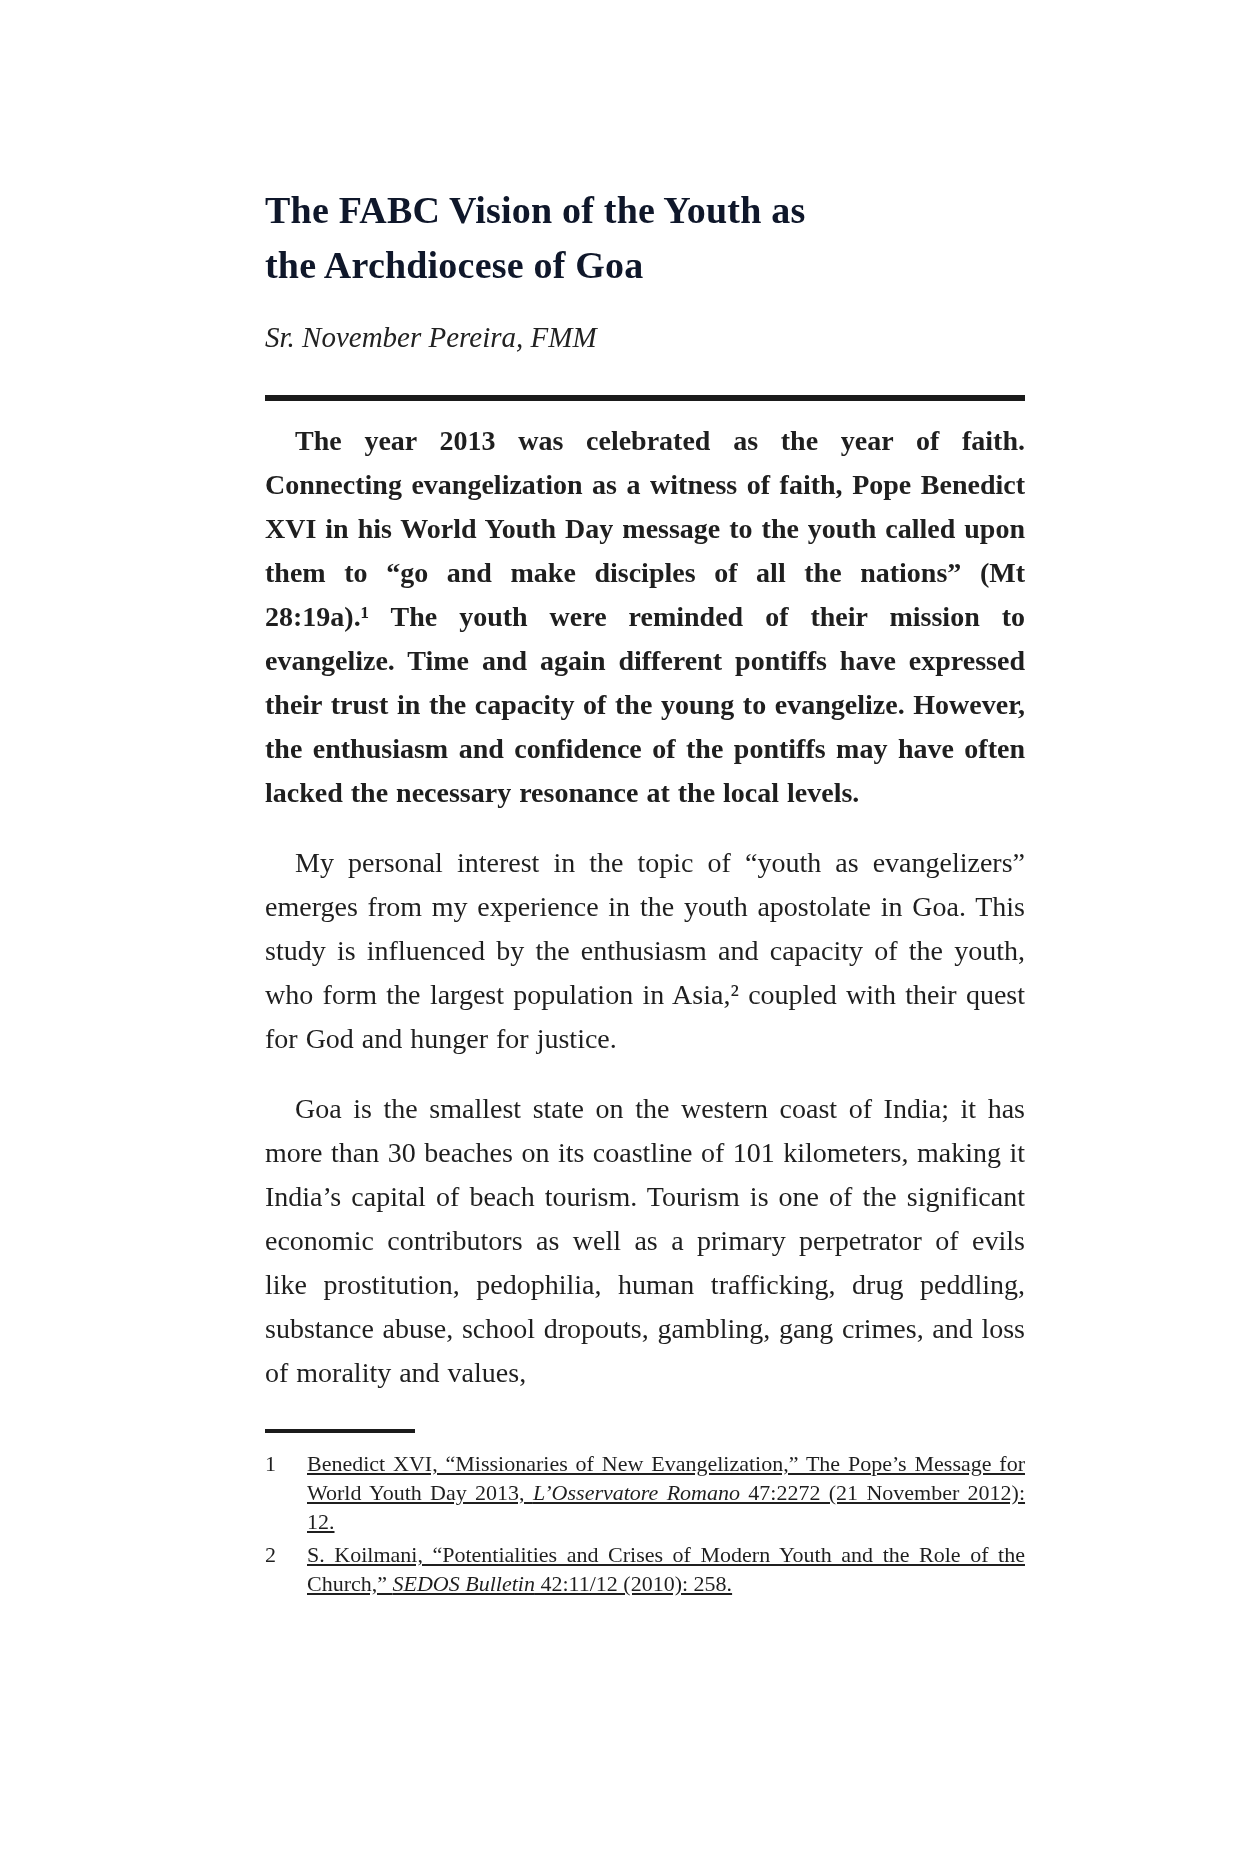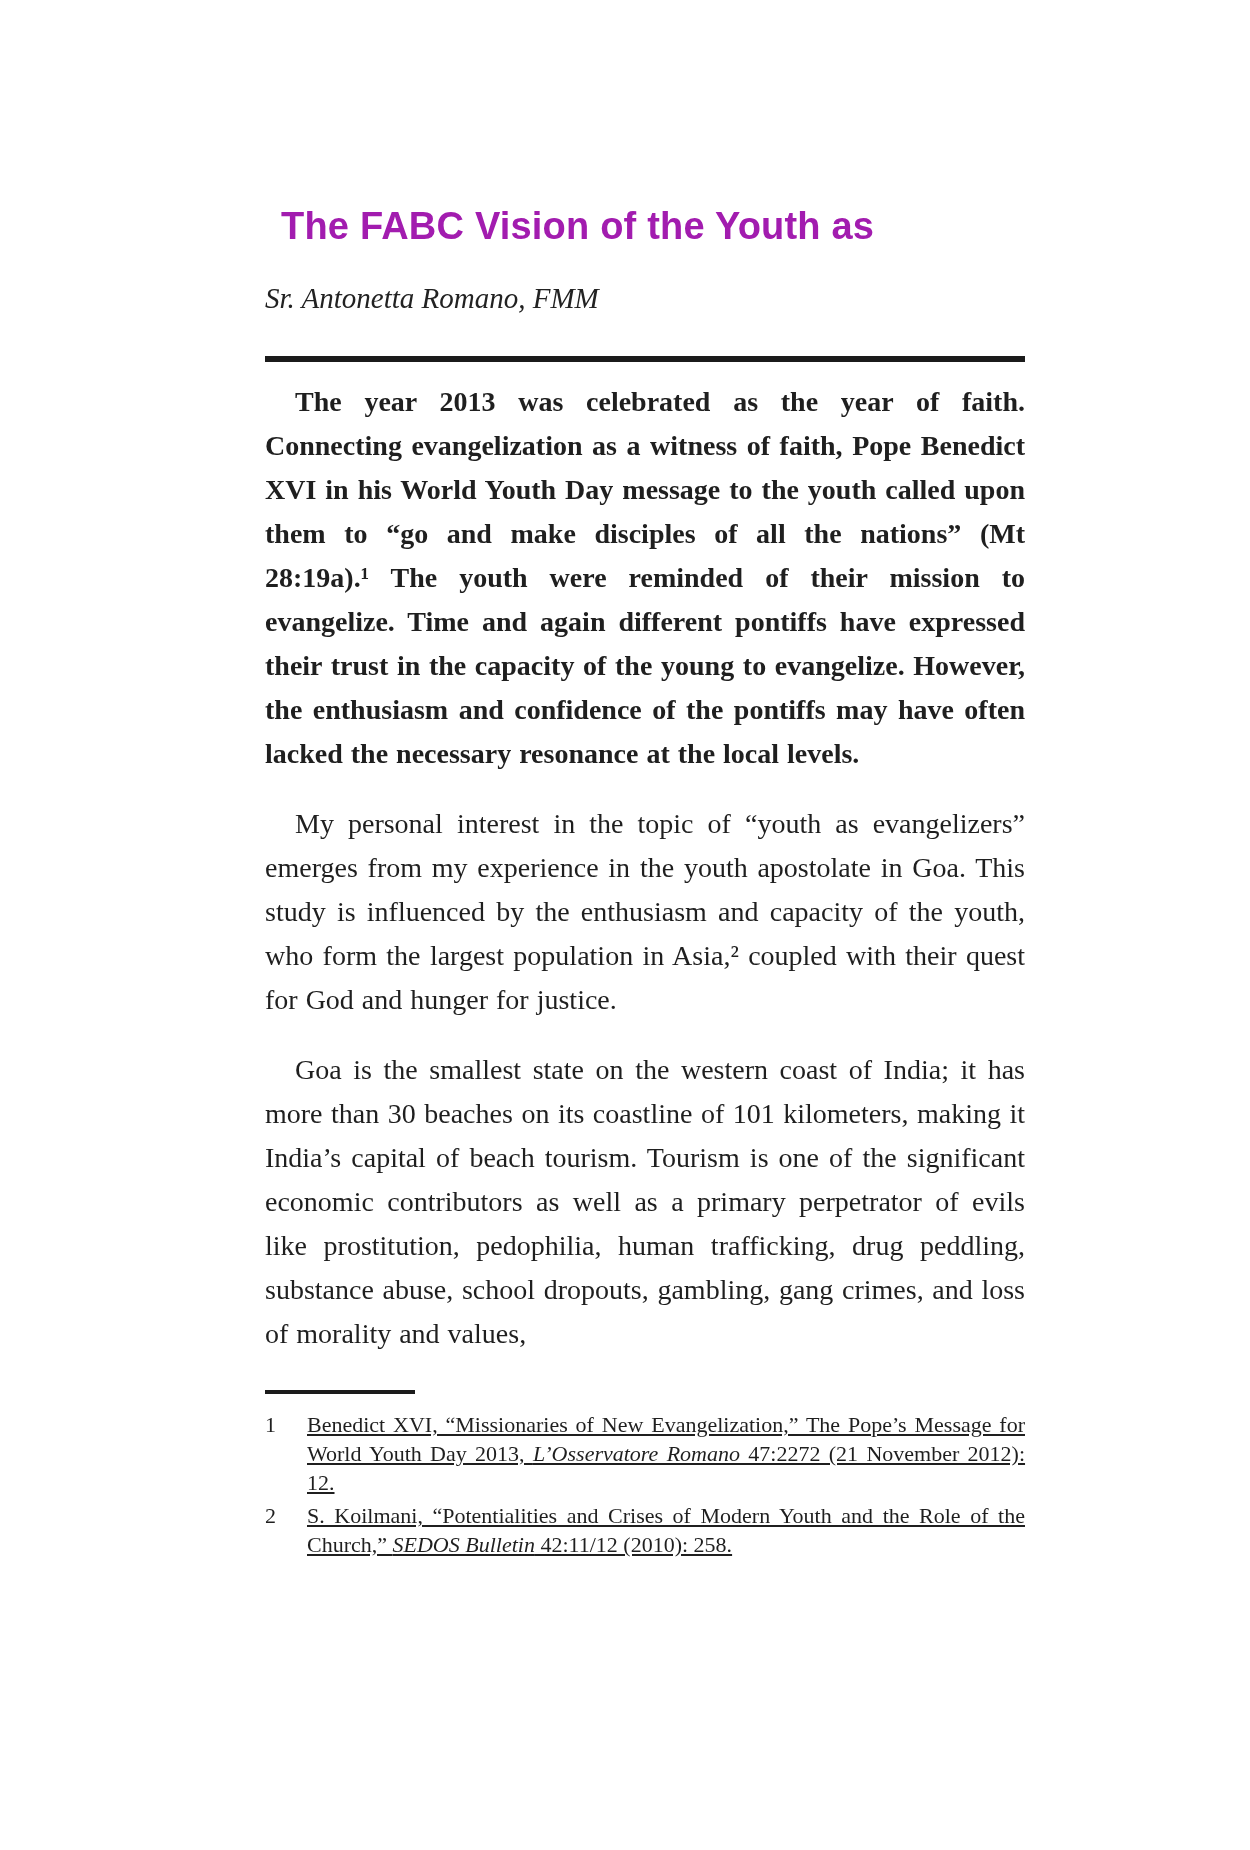--- a/index.html
+++ b/index.html
@@ -11,27 +11,27 @@
     position: relative;
     width: 1250px;
     height: 1850px;
     background: #ffffff;
     box-sizing: border-box;
     padding: 183px 225px 0 265px;
     color: #1f1f1f;
     overflow: hidden;
   }
   .title {
-    margin: 16px;
-    font-family: Liberation Sans, sans-serif;
+    margin: 0;
+    font-family: Liberation Serif, serif;
     font-weight: 700;
     font-size: 38px;
     line-height: 55px;
     letter-spacing: 0.2px;
-    color: #a21caf;
+    color: #0f172a;
   }
   .author {
     margin: 26px 0 0 0;
     font-family: "Liberation Serif", serif;
     font-style: italic;
     font-size: 29px;
     line-height: 36px;
     color: #222222;
   }
   .rule {
@@ -85,23 +85,24 @@
     font-style: italic;
   }
 </style>
 </head>
 <body>
 
 <div class="page">
 
   <h1 class="title">
     <div>The FABC Vision of the Youth as</div>
+    <div>the Archdiocese of Goa</div>
   </h1>
 
-  <p class="author">Sr. Antonetta Romano, FMM</p>
+  <p class="author">Sr. November Pereira, FMM</p>
 
   <div class="rule"></div>
 
   <p class="body-para first">The year 2013 was celebrated as the year of faith. Connecting evangelization as a witness of faith, Pope Benedict XVI in his World Youth Day message to the youth called upon them to “go and make disciples of all the nations” (Mt 28:19a).¹ The youth were reminded of their mission to evangelize. Time and again different pontiffs have expressed their trust in the capacity of the young to evangelize. However, the enthusiasm and confidence of the pontiffs may have often lacked the necessary resonance at the local levels.</p>
   <p class="body-para">My personal interest in the topic of “youth as evangelizers” emerges from my experience in the youth apostolate in Goa. This study is influenced by the enthusiasm and capacity of the youth, who form the largest population in Asia,² coupled with their quest for God and hunger for justice.</p>
   <p class="body-para">Goa is the smallest state on the western coast of India; it has more than 30 beaches on its coastline of 101 kilometers, making it India’s capital of beach tourism. Tourism is one of the significant economic contributors as well as a primary perpetrator of evils like prostitution, pedophilia, human trafficking, drug peddling, substance abuse, school dropouts, gambling, gang crimes, and loss of morality and values,</p>
 
   <div class="footnotes">
     <div class="fn-rule"></div>
 

